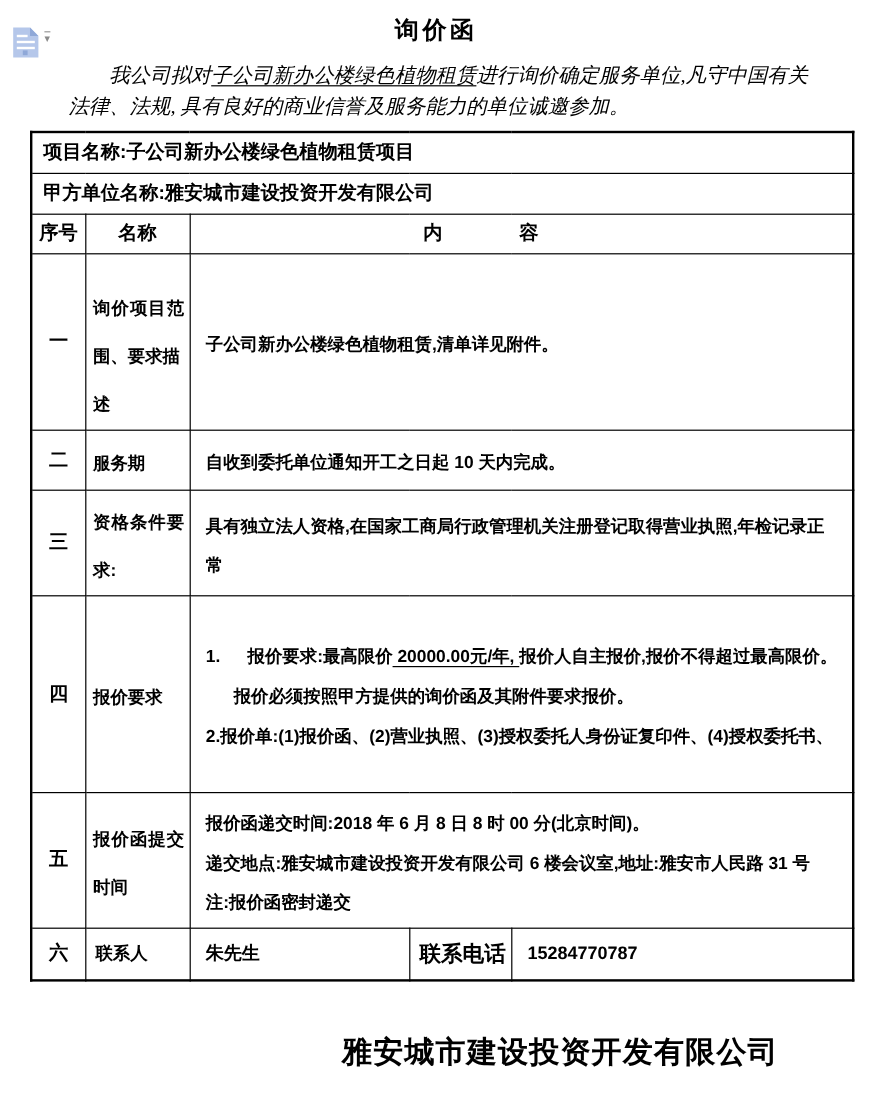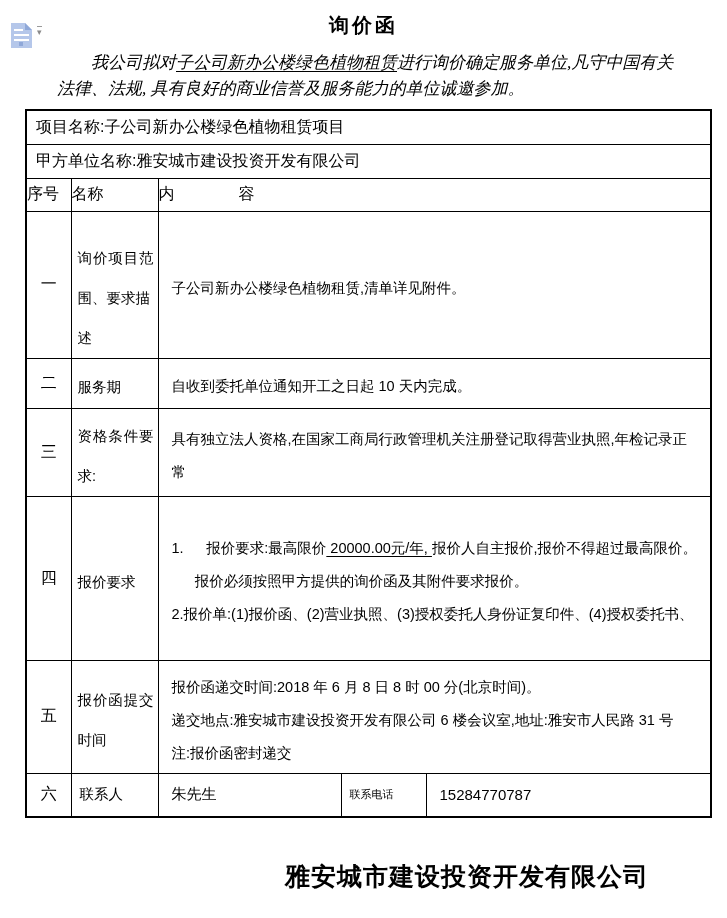--- a/index.html
+++ b/index.html
@@ -47,36 +47,36 @@
   
   table.inq {
     border-collapse: collapse;
     table-layout: fixed;
     width: 685px;
     margin-left: 25px;
     border: 2px solid #000;
   }
   table.inq td, table.inq th {
     border: 1.5px solid #000;
-    font-weight: normal;
+    font-weight: bold;
     vertical-align: middle;
     overflow: hidden;
     margin-left: 31px;
   }
   tr.h-a  { height: 34px; }
   tr.h-b  { height: 34px; }
   tr.h-hd { height: 33px; }
   tr.h-r1 { height: 130px; }
   tr.h-r2 { height: 50px; }
   tr.h-r3 { height: 86px; }
   tr.h-r4 { height: 164px; }
   tr.h-r5 { height: 113px; }
   tr.h-r6 { height: 44px; }
   .cell-full { font-size: 16px; padding-left: 9px; }
-  .cell-hd { font-size: 16px; text-align: left; }
+  .cell-hd { font-size: 16px; text-align: center; }
   .cell-hd.content-hd { padding-right: 67px; }
   .cell-index { text-align: center; font-size: 16px; }
   .cell-name {
     vertical-align: top;
     padding: 7px 4px 0 6px;
     font-size: 14.5px;
     line-height: 40px;
   }
   .cell-name.vcenter { vertical-align: middle; padding-top: 0; line-height: normal; padding-left: 8px; }
   .cell-name.pad-mid { padding-top: 26px; }
@@ -85,21 +85,21 @@
   .cell-content {
     vertical-align: top;
     padding: 7px 12px 0 13px;
     font-size: 14.5px;
     line-height: 33px;
   }
   .cell-content .u { text-decoration: underline; text-underline-offset: 3px; }
   .hang { padding-left: 1.6em; text-indent: -1.6em; }
   .num { display: inline-block; width: 2.4em; text-indent: 0; }
   .cell-plain { font-size: 15px; padding-left: 13px; }
-  .cell-plabel { font-size: 11px; padding-left: 8px; }
+  .cell-plabel { font-size: 18px; padding-left: 8px; }
   
   .footer-company {
     margin-top: 42px;
     margin-left: 207px;
     text-align: center;
     font-size: 25px;
     font-weight: bold;
     font-family: "Liberation Serif", serif;
     letter-spacing: 1px;
   }

